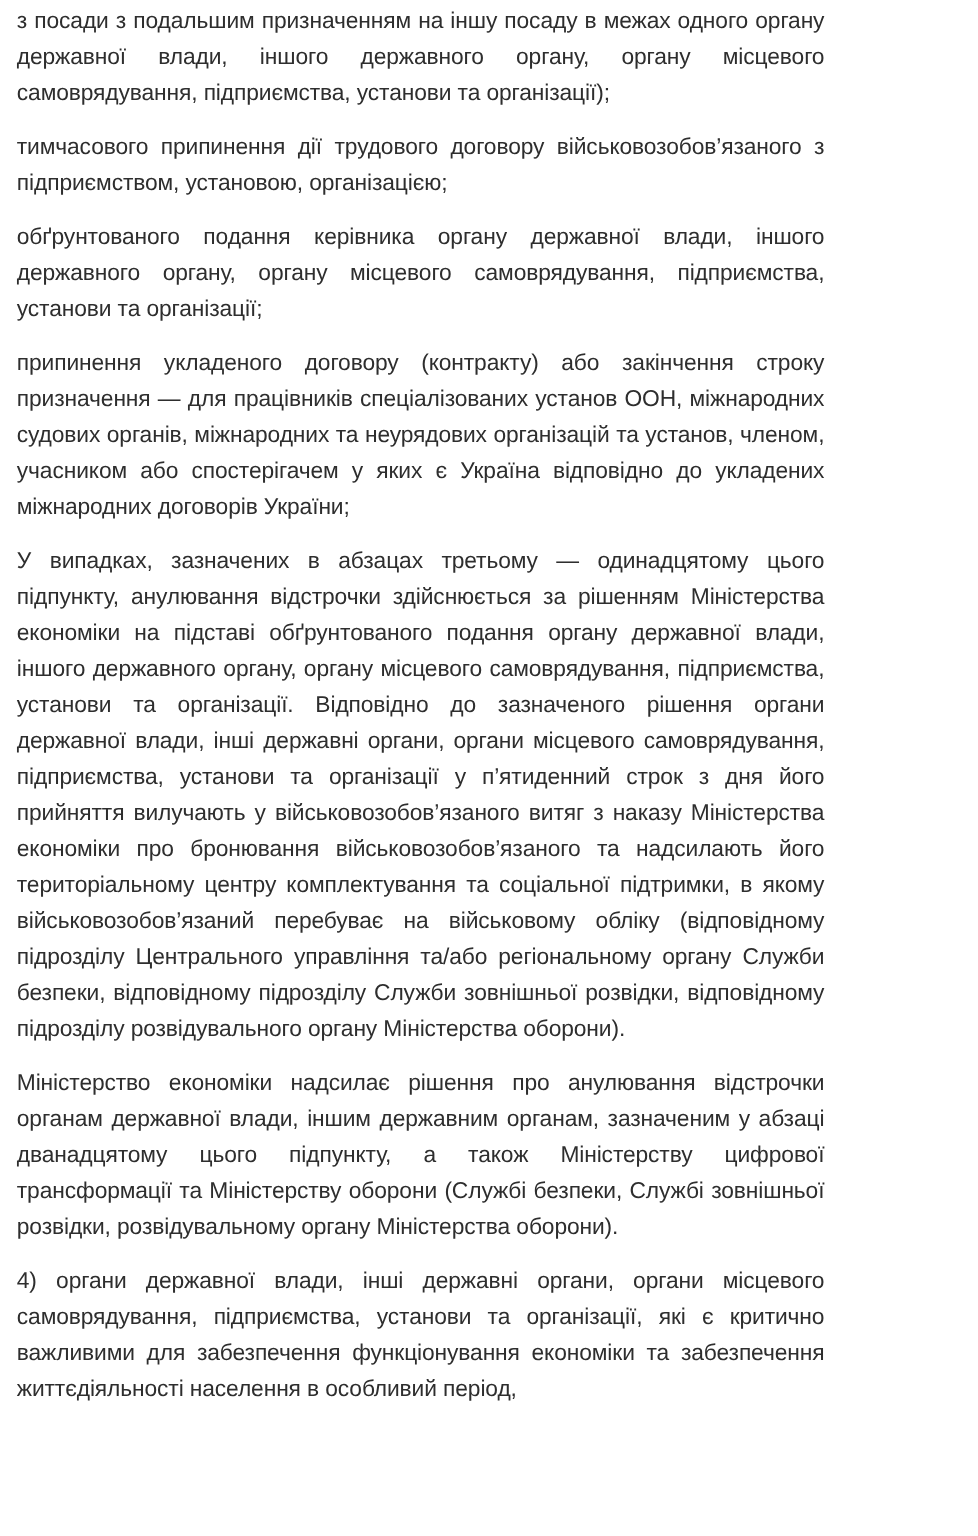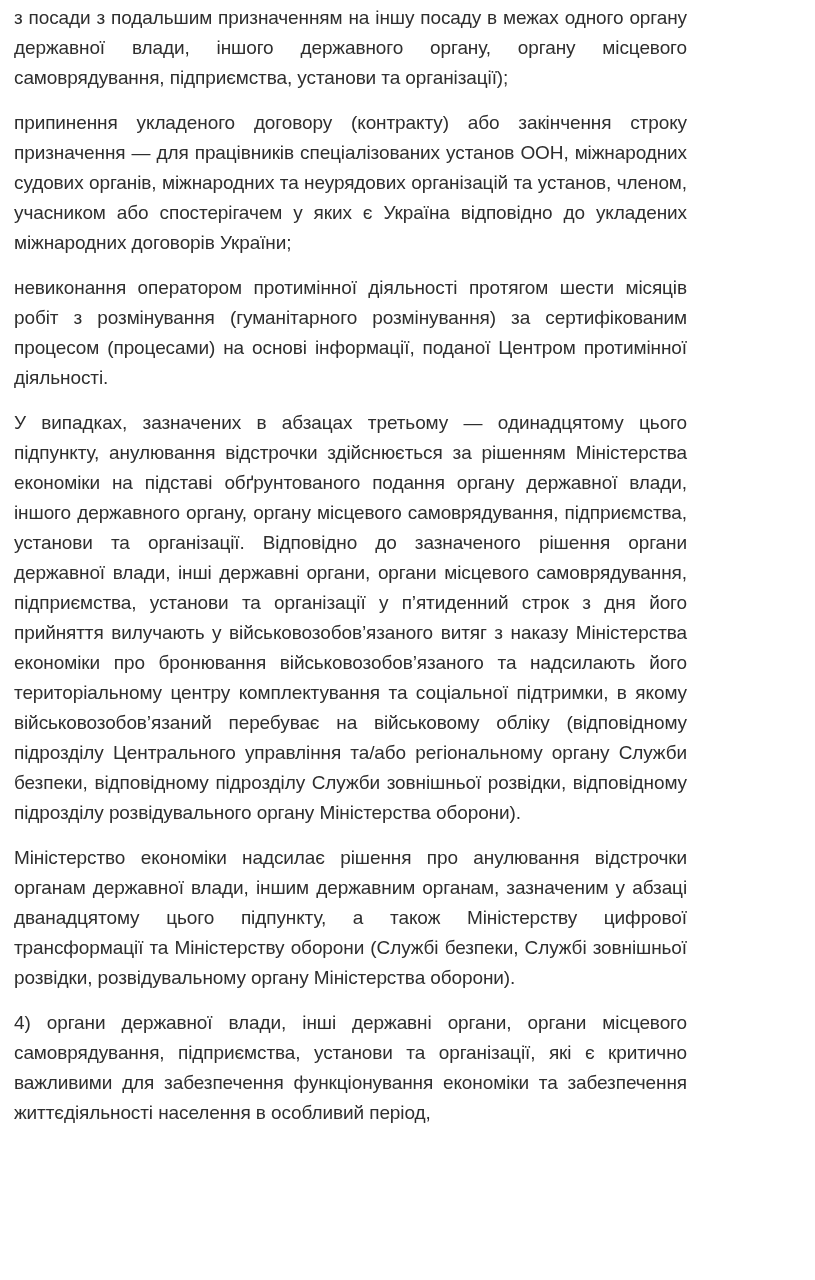--- a/index.html
+++ b/index.html
@@ -37,19 +37,20 @@
   .para:last-child {
     margin-bottom: 0;
   }
 </style>
 </head>
 <body>
 
 <main class="page">
   <article class="doc">
       <p class="para">з посади з подальшим призначенням на іншу посаду в межах одного органу державної влади, іншого державного органу, органу місцевого самоврядування, підприємства, установи та організації);</p>
+      <p class="para">тимчасового припинення дії трудового договору військовозобов’язаного з підприємством, установою, організацією;</p>
+      <p class="para">обґрунтованого подання керівника органу державної влади, іншого державного органу, органу місцевого самоврядування, підприємства, установи та організації;</p>
       <p class="para">припинення укладеного договору (контракту) або закінчення строку призначення — для працівників спеціалізованих установ ООН, міжнародних судових органів, міжнародних та неурядових організацій та установ, членом, учасником або спостерігачем у яких є Україна відповідно до укладених міжнародних договорів України;</p>
-      <p class="para">невиконання оператором протимінної діяльності протягом шести місяців робіт з розмінування (гуманітарного розмінування) за сертифікованим процесом (процесами) на основі інформації, поданої Центром протимінної діяльності.</p>
       <p class="para">У випадках, зазначених в абзацах третьому — одинадцятому цього підпункту, анулювання відстрочки здійснюється за рішенням Міністерства економіки на підставі обґрунтованого подання органу державної влади, іншого державного органу, органу місцевого самоврядування, підприємства, установи та організації. Відповідно до зазначеного рішення органи державної влади, інші державні органи, органи місцевого самоврядування, підприємства, установи та організації у п’ятиденний строк з дня його прийняття вилучають у військовозобов’язаного витяг з наказу Міністерства економіки про бронювання військовозобов’язаного та надсилають його територіальному центру комплектування та соціальної підтримки, в якому військовозобов’язаний перебуває на військовому обліку (відповідному підрозділу Центрального управління та/або регіональному органу Служби безпеки, відповідному підрозділу Служби зовнішньої розвідки, відповідному підрозділу розвідувального органу Міністерства оборони).</p>
       <p class="para">Міністерство економіки надсилає рішення про анулювання відстрочки органам державної влади, іншим державним органам, зазначеним у абзаці дванадцятому цього підпункту, а також Міністерству цифрової трансформації та Міністерству оборони (Службі безпеки, Службі зовнішньої розвідки, розвідувальному органу Міністерства оборони).</p>
       <p class="para">4) органи державної влади, інші державні органи, органи місцевого самоврядування, підприємства, установи та організації, які є критично важливими для забезпечення функціонування економіки та забезпечення життєдіяльності населення в особливий період,</p>
     </article>
 </main>
 
 </body></html>

